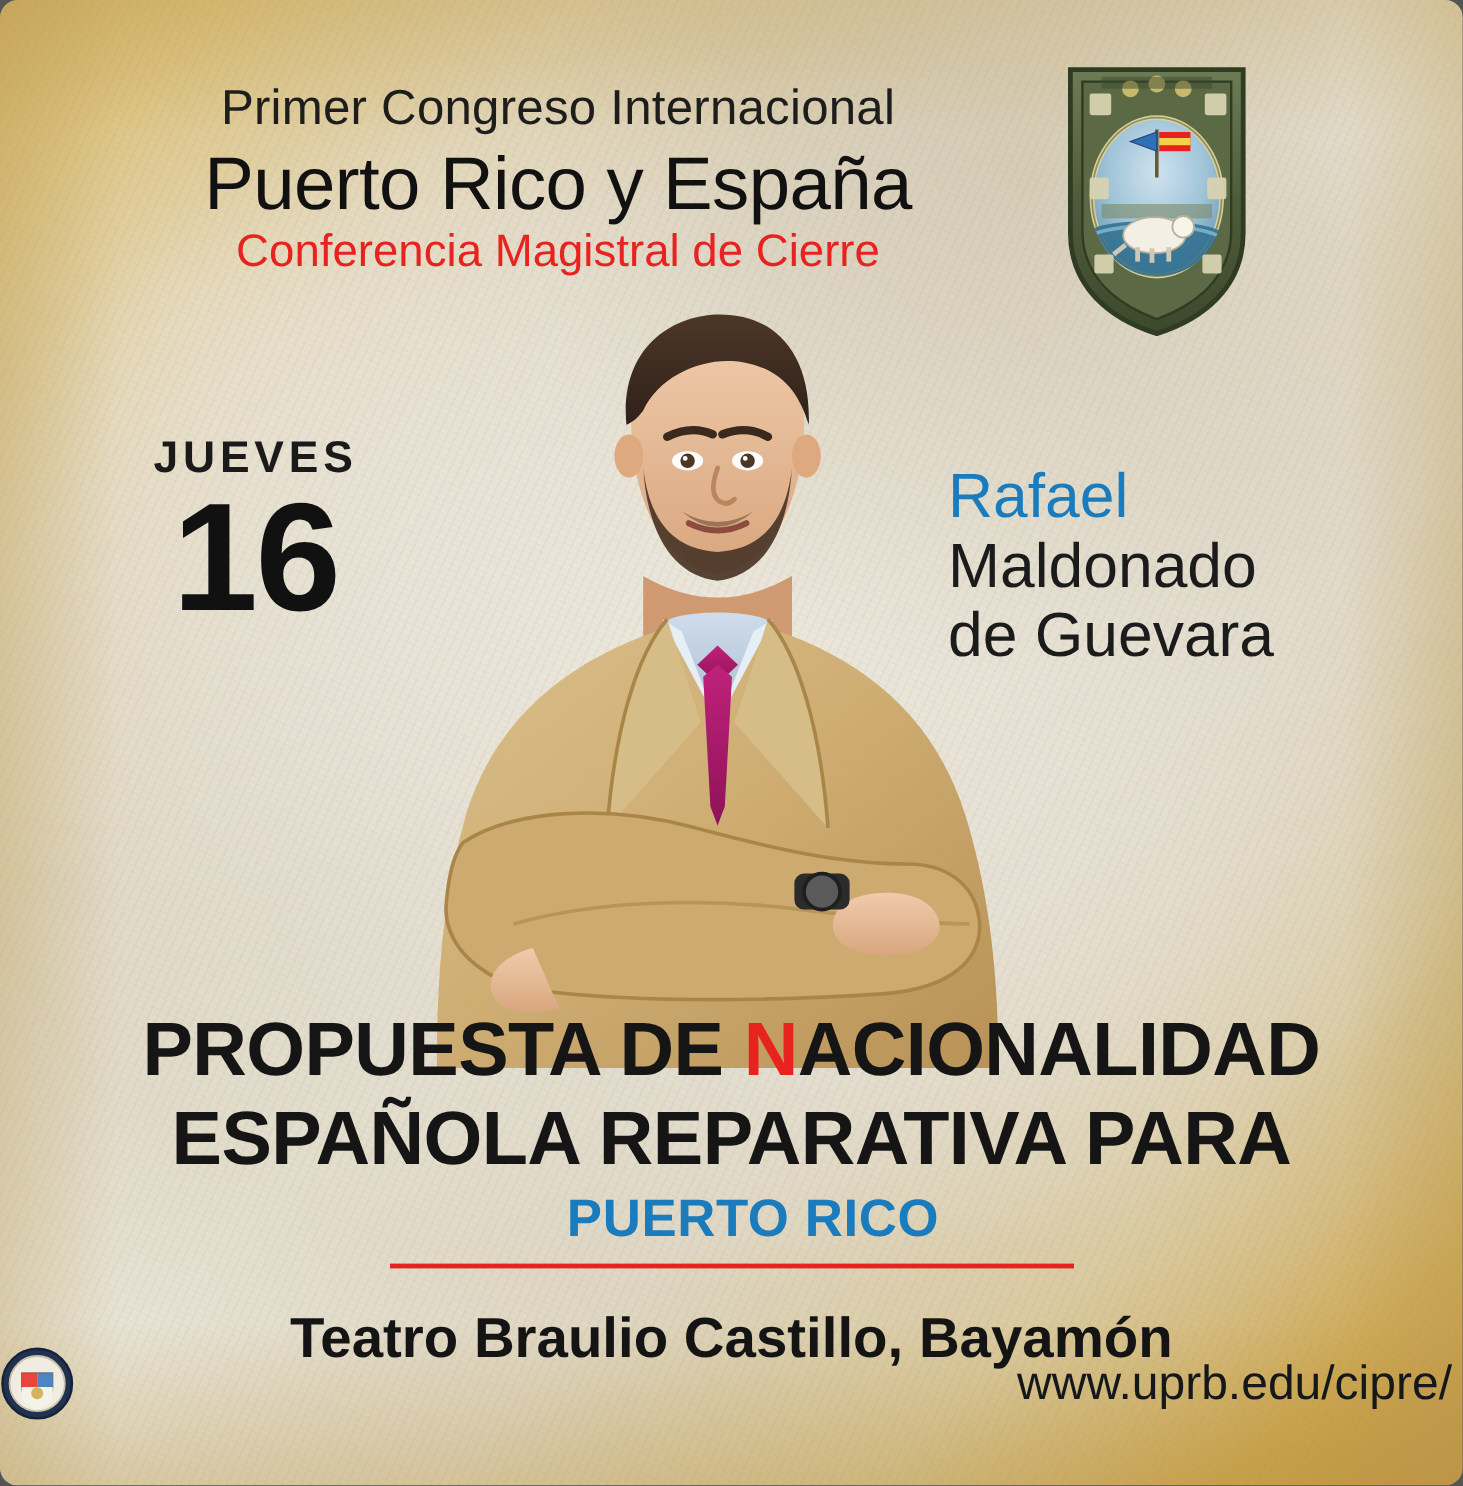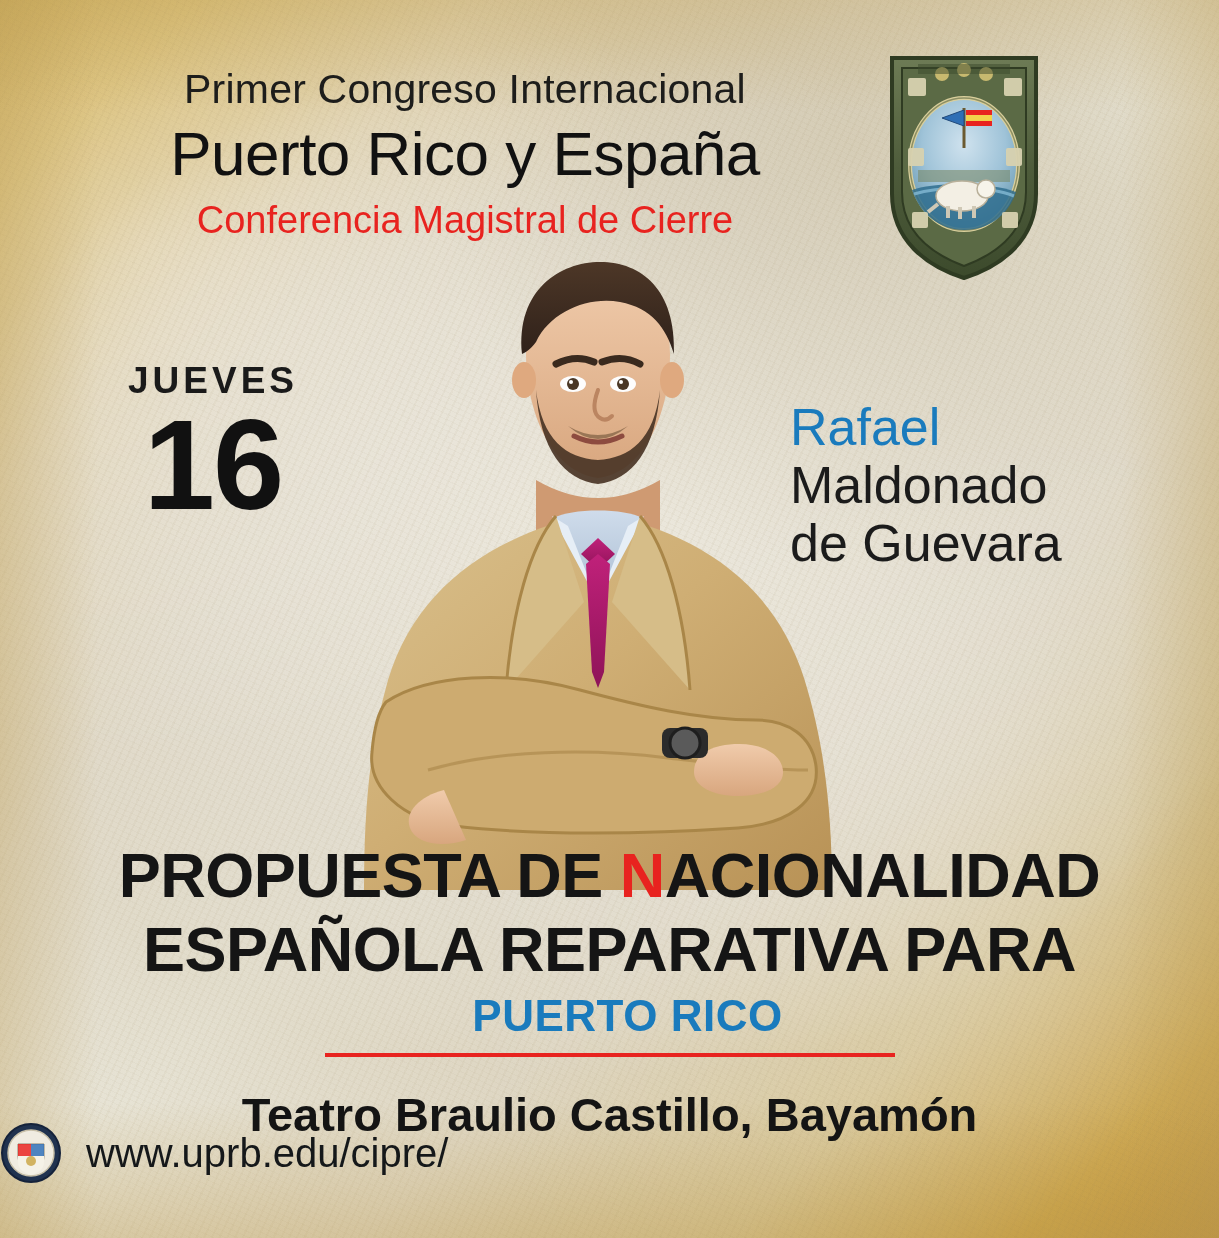--- a/index.html
+++ b/index.html
@@ -9,20 +9,21 @@
   }
   .poster {
     position: relative;
     width: 1219px;
     height: 1238px;
     overflow: hidden;
     font-family: "Liberation Sans", sans-serif;
     background:
       radial-gradient(ellipse 80% 60% at 50% 45%, rgba(236,232,221,0.95) 0%, rgba(224,218,203,0.75) 45%, rgba(198,184,150,0.25) 70%, rgba(180,160,110,0.05) 100%),
       linear-gradient(135deg, #c9a23f 0%, #d8b65a 8%, #e3d2a8 20%, #e8e3d6 35%, #eceadf 50%, #e6e0d1 65%, #d9c795 80%, #c79a33 92%, #b8862a 100%);
+    border-radius: 15px;
   }
   
   .tex1, .tex2, .tex3 {
     position: absolute;
     inset: 0;
     pointer-events: none;
   }
   .tex1 {
     background:
       radial-gradient(circle at 12% 20%, rgba(255,255,255,0.30) 0%, rgba(255,255,255,0) 35%),
@@ -61,21 +62,20 @@
   .header .line2 {
     font-size: 62px;
     color: #111;
     font-weight: 400;
     margin-top: 5px;
     letter-spacing: -0.5px;
   }
   .header .line3 {
     font-size: 38px;
     color: #e8231f;
-    margin-top: 10px;
     font-weight: 500;
   }
 
   
   .crest {
     position: absolute;
     left: 882px;
     top: 44px;
     width: 164px;
     height: 240px;
@@ -109,21 +109,21 @@
   .date-block .month {
     font-size: 42px;
     color: #e8231f;
     margin-top: -6px;
   }
 
   
   .speaker {
     position: absolute;
     left: 790px;
-    top: 398px;
+    top: 385px;
     width: 400px;
     z-index: 6;
     text-align: left;
   }
   .speaker .first {
     font-size: 52px;
     color: #1a7bbd;
     line-height: 1.12;
   }
   .speaker .last1,
@@ -185,21 +185,21 @@
   }
 
   
   .footer {
     position: absolute;
     left: 0;
     top: 1120px;
     width: 1210px;
     display: flex;
     align-items: center;
-    justify-content: flex-start;
+    justify-content: space-between;
     gap: 24px;
     z-index: 8;
   }
   .footer .url {
     font-size: 40px;
     color: #15181a;
   }
   .seal {
     width: 62px;
     height: 66px;

